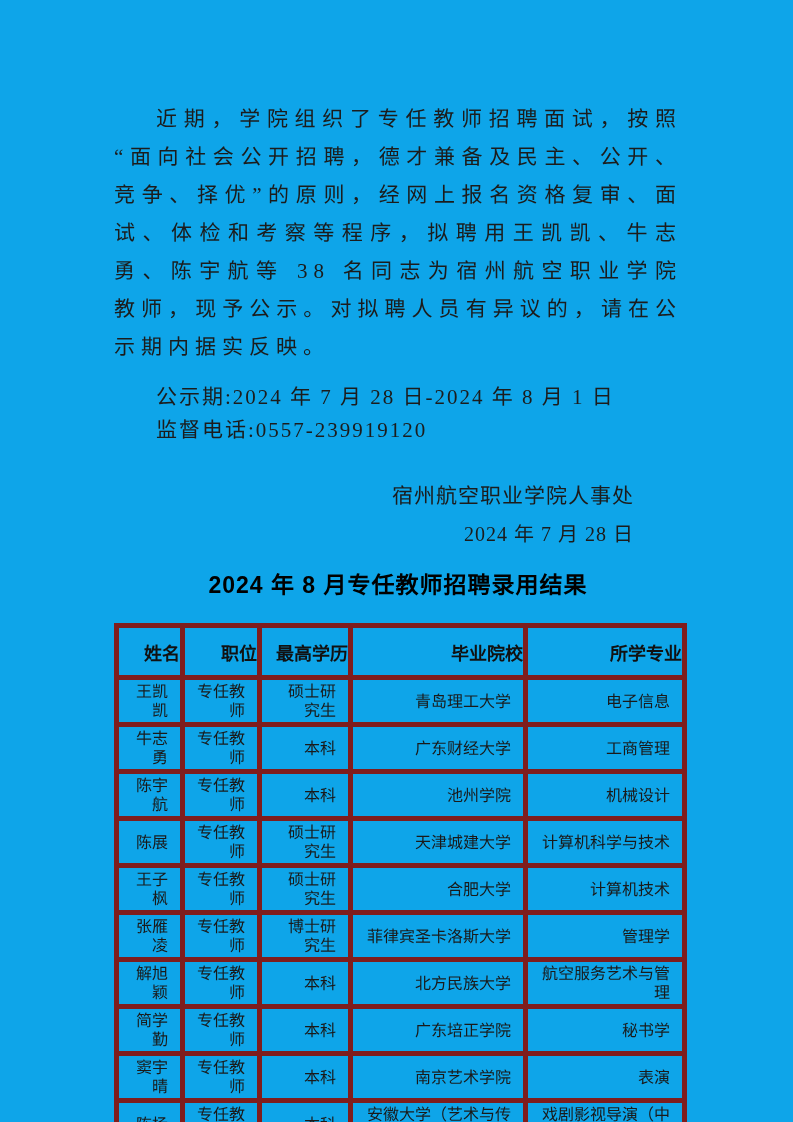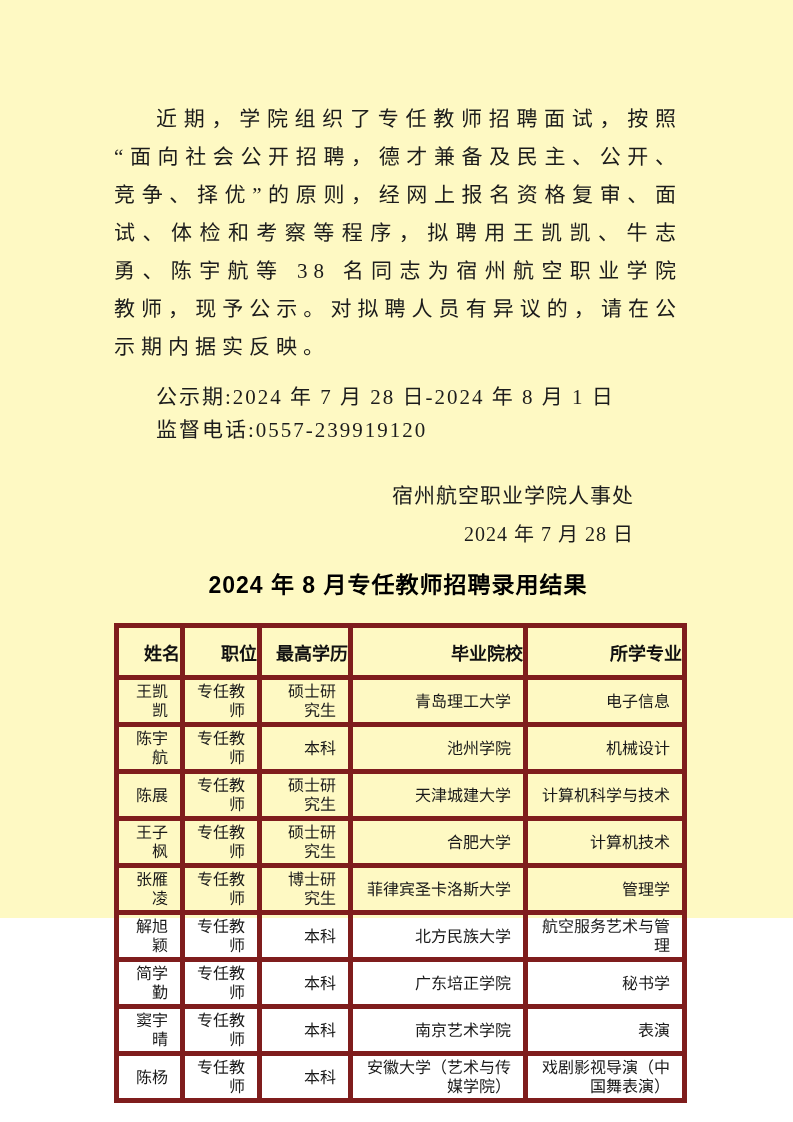--- a/index.html
+++ b/index.html
@@ -9,22 +9,22 @@
     height: 1122px;
     position: relative;
     font-family: "Liberation Serif", serif;
     color: #000000;
     overflow: hidden;
   }
   .page {
     position: absolute;
     top: 0; left: 0;
     width: 793px;
-    height: 918px;
-    background: #fef9c3;
+    height: 1122px;
+    background: #0ea5e9;
     padding: 100px 111px 0 114px;
   }
   
   .body-para {
     font-size: 21px;
     line-height: 38px;
     letter-spacing: 6px;
     text-align: justify;
     text-indent: 2em;
     color: #1c1c1c;
@@ -146,20 +146,27 @@
     </thead>
     <tbody>
       <tr>
         <td>王凯凯</td>
         <td>专任教师</td>
         <td>硕士研究生</td>
         <td>青岛理工大学</td>
         <td>电子信息</td>
       </tr>
       <tr>
+        <td>牛志勇</td>
+        <td>专任教师</td>
+        <td>本科</td>
+        <td>广东财经大学</td>
+        <td>工商管理</td>
+      </tr>
+      <tr>
         <td>陈宇航</td>
         <td>专任教师</td>
         <td>本科</td>
         <td>池州学院</td>
         <td>机械设计</td>
       </tr>
       <tr>
         <td>陈展</td>
         <td>专任教师</td>
         <td>硕士研究生</td>

